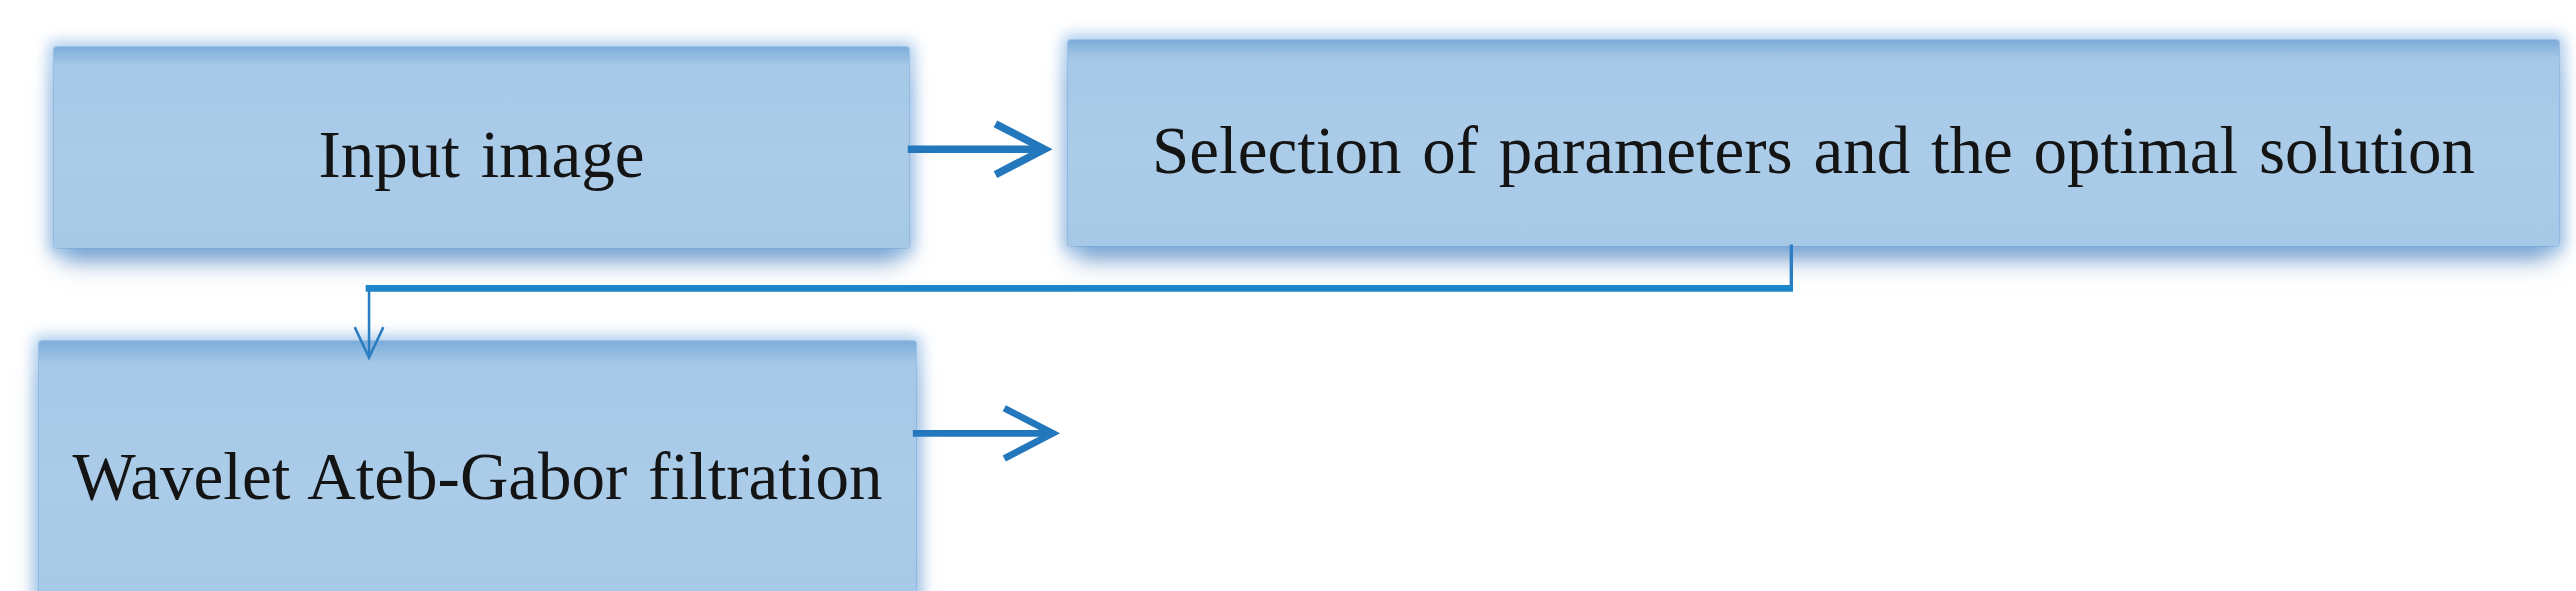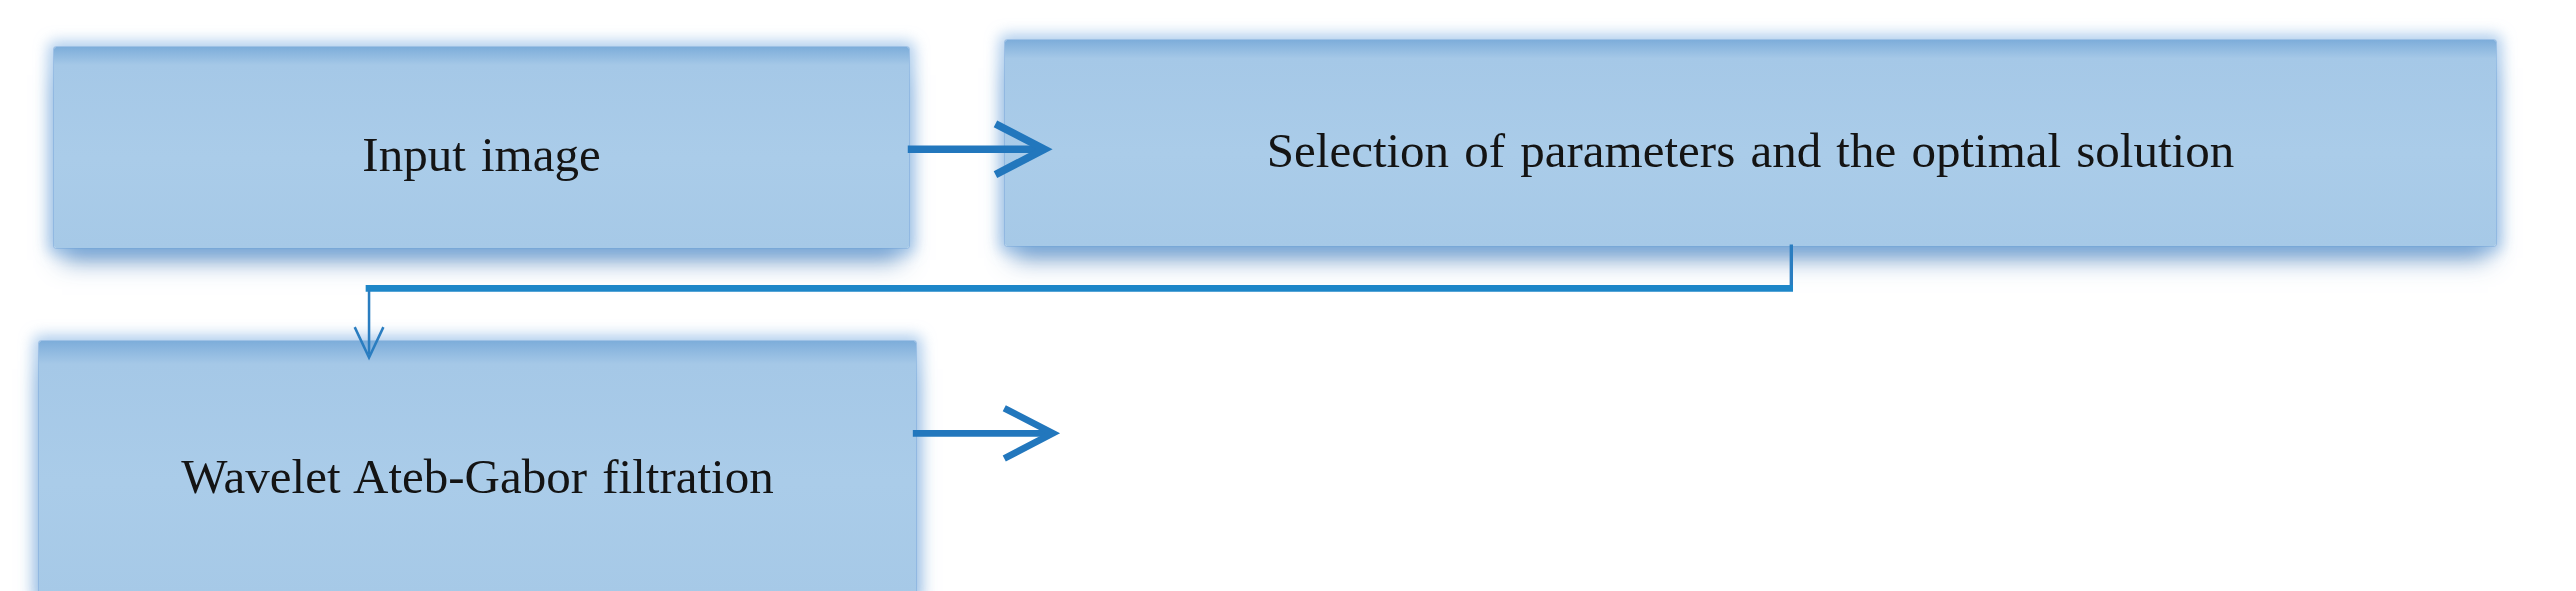--- a/index.html
+++ b/index.html
@@ -10,42 +10,42 @@
     background: #ffffff;
     font-family: "Liberation Serif", serif;
     overflow: hidden;
   }
   .node {
     position: absolute;
     display: flex;
     align-items: center;
     justify-content: center;
     text-align: center;
-    font-size: 49px;
+    font-size: 67px;
     color: #141414;
     border-radius: 2.5px;
     background: linear-gradient(180deg,
       #7dadda 0%,
       #8fb9e0 4%,
       #a5c8e7 9%,
       #aacce9 55%,
       #a6c9e7 100%);
     box-shadow:
       0 0 0 0.8px rgba(110,160,215,0.55),
       0 0 13.5px 5.9px rgba(125,175,225,0.60),
       0 20px 23.6px -8.4px rgba(85,135,190,0.85);
   }
   .node .label {
     display: block;
     transform: translateY(6.7px);
     word-spacing: 0.06em;
     padding: 0 25px;
   }
   #node-input     { left:   54px; top:  47px; width: 855px; height: 201px; }
-  #node-selection { left: 1005px; top:  40px; width: 1491px; height: 206px; }
+  #node-selection { left: 1068px; top:  40px; width: 1491px; height: 206px; }
   #node-filtration{ left:   39px; top: 341px; width: 877px; height: 256px; align-items: center; }
   #node-quality   { left: 1046px; top: 339px; width: 1513px; height: 204px; }
   .connector-layer {
     position: absolute;
     left: 0; top: 0;
     width: 2576px; height: 591px;
     z-index: 5;
     pointer-events: none;
   }
 </style>

